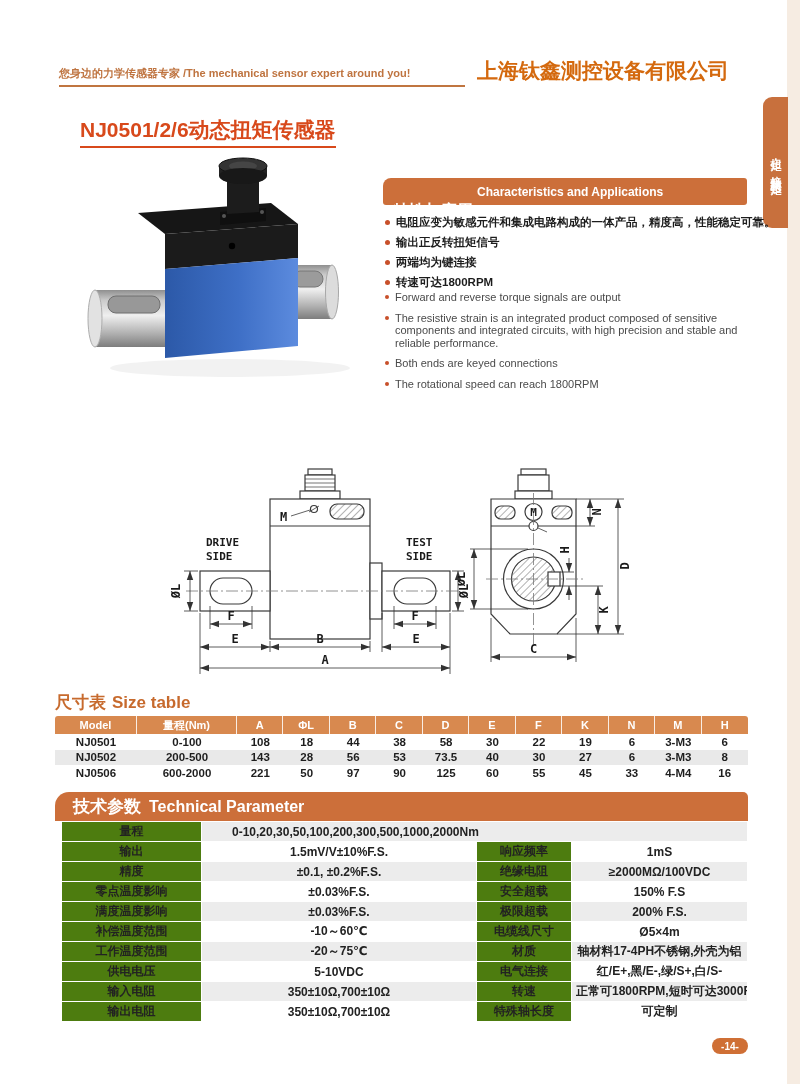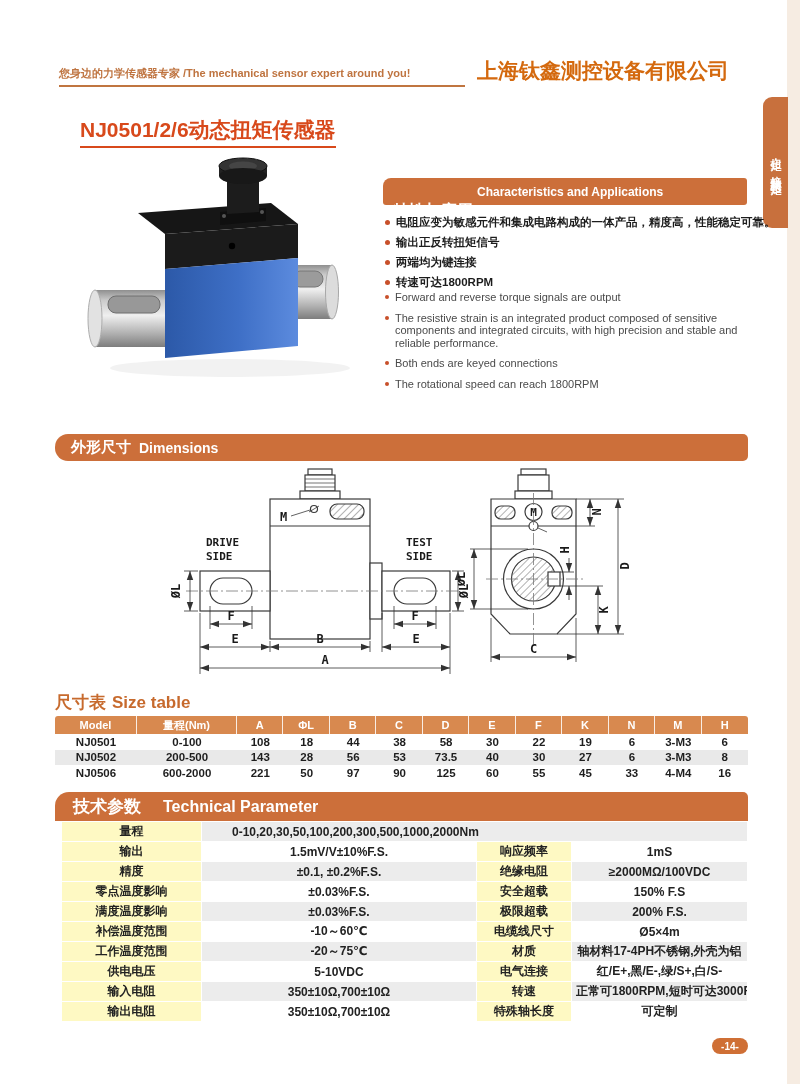--- a/index.html
+++ b/index.html
@@ -27,21 +27,21 @@
   
   .banner { position:absolute; background:#cc6f3a; color:#fff; display:flex; align-items:center; }
   .banner .cn { font-weight:bold; }
   .banner .en { font-weight:bold; margin-left:8px; }
   .feat-banner { left:383px; top:178px; width:364px; height:27px; border-radius:8px 3px 3px 3px; padding-left:10px; }
   .feat-banner .cn { font-size:16px;margin-top:40px; }
   .feat-banner .en { font-size:12px; margin-left:4px; }
   .dim-banner  { left:55px; top:434px; width:693px; height:27px; border-radius:13px 5px 5px 13px; padding-left:16px; }
   .dim-banner .cn { font-size:15px; }
   .dim-banner .en { font-size:14px; }
-  .tech-banner { left:55px; top:792px; width:693px; height:29px; border-radius:14px 5px 0 0; padding-left:18px;gap:14px; }
+  .tech-banner { left:55px; top:792px; width:693px; height:29px; border-radius:14px 5px 0 0; padding-left:18px; }
   .tech-banner .cn { font-size:17px; }
   .tech-banner .en { font-size:16px; }
 
   
   .feat-cn { position:absolute; left:383px; top:212px; width:372px; list-style:none; }
   .feat-cn li { position:relative; padding-left:13px; font-size:11.5px; font-weight:bold; color:#1c1c1c;
                 line-height:20px; white-space:nowrap; }
   .feat-cn li::before { content:''; position:absolute; left:2px; top:8px; width:5px; height:5px;
                         border-radius:50%; background:#c8502a; }
   .feat-en { position:absolute; left:383px; top:291px; width:368px; list-style:none; }
@@ -70,21 +70,21 @@
   .size-table th:last-child { border-right:none; border-radius:0 3px 0 0; }
   .size-table td { height:15.5px; font-size:11.5px; font-weight:bold; color:#1e1e1e; text-align:center; padding:0; }
   .size-table tr.shade td { background:#e9e9e9; }
 
   
   .tech-table-wrap { position:absolute; left:62px; top:822px; }
   .tech-table { width:686px; table-layout:fixed; }
   .tech-table td { height:20px; font-size:12px; font-weight:bold; color:#222; text-align:center;
                    padding:0 4px; background:#fff; border-right:1.5px solid #fff; border-bottom:1.5px solid #fff;
                    overflow:hidden; white-space:nowrap; }
-  .tech-table td.lbl { background:#fef9c3; }
+  .tech-table td.lbl { background:#4d7c0f; }
   .tech-table tr.shade td.val { background:#ececec; }
   .tech-table td.range-val { text-align:left; padding-left:30px; }
 
   
   .page-badge { position:absolute; left:712px; top:1038px; width:36px; height:16px; background:#cf6f35;
                 border-radius:8px; color:#fff; font-size:10px; font-weight:bold; display:flex;
                 align-items:center; justify-content:center; }
 </style>
 </head>
 <body>
@@ -160,24 +160,20 @@
       <li>两端均为键连接</li>
       <li>转速可达1800RPM</li>
     </ul>
   <ul class="feat-en">
       <li>Forward and reverse torque signals are output</li>
       <li>The resistive strain is an integrated product composed of sensitive components and integrated circuits, with high precision and stable and reliable performance.</li>
       <li>Both ends are keyed connections</li>
       <li>The rotational speed can reach 1800RPM</li>
     </ul>
 
-  <div class="banner dim-banner">
-    <span class="cn">外形尺寸</span>
-    <span class="en">Dimensions</span>
-  </div>
 
   <svg class="drawing-1" width="300" height="222" viewBox="0 0 300 222">
     <defs>
       <pattern id="h1" width="5" height="5" patternTransform="rotate(45)" patternUnits="userSpaceOnUse">
         <line x1="0" y1="0" x2="0" y2="5" stroke="#666" stroke-width="1"></line>
       </pattern>
       <marker id="ar1" markerWidth="10" markerHeight="8" refX="9" refY="4" orient="auto-start-reverse" markerUnits="userSpaceOnUse">
         <path d="M9,4 L0,0.8 L0,7.2 z" fill="#333"></path>
       </marker>
     </defs>

